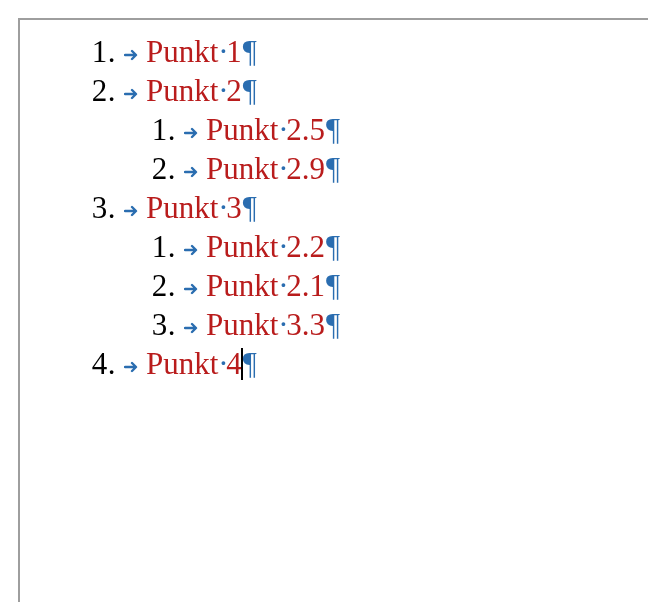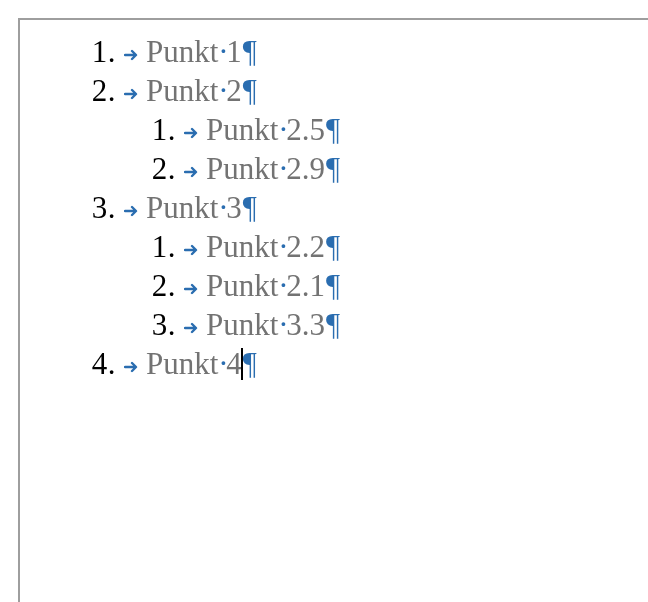--- a/index.html
+++ b/index.html
@@ -70,21 +70,21 @@
   }
   .caret::after {
     content: "";
     position: absolute;
     left: -1px;
     top: -26px;
     width: 2px;
     height: 32px;
     background: #000000;
   }
-  .txt { color: #737373; }
+  .txt { color: #b91c1c; }
 </style>
 </head>
 <body>
 
 <div class="page">
 
   <div class="line lvl1">
     <span class="num">1.</span>
     <span class="tab">
       <svg width="15" height="15" viewBox="0 0 15 15">

